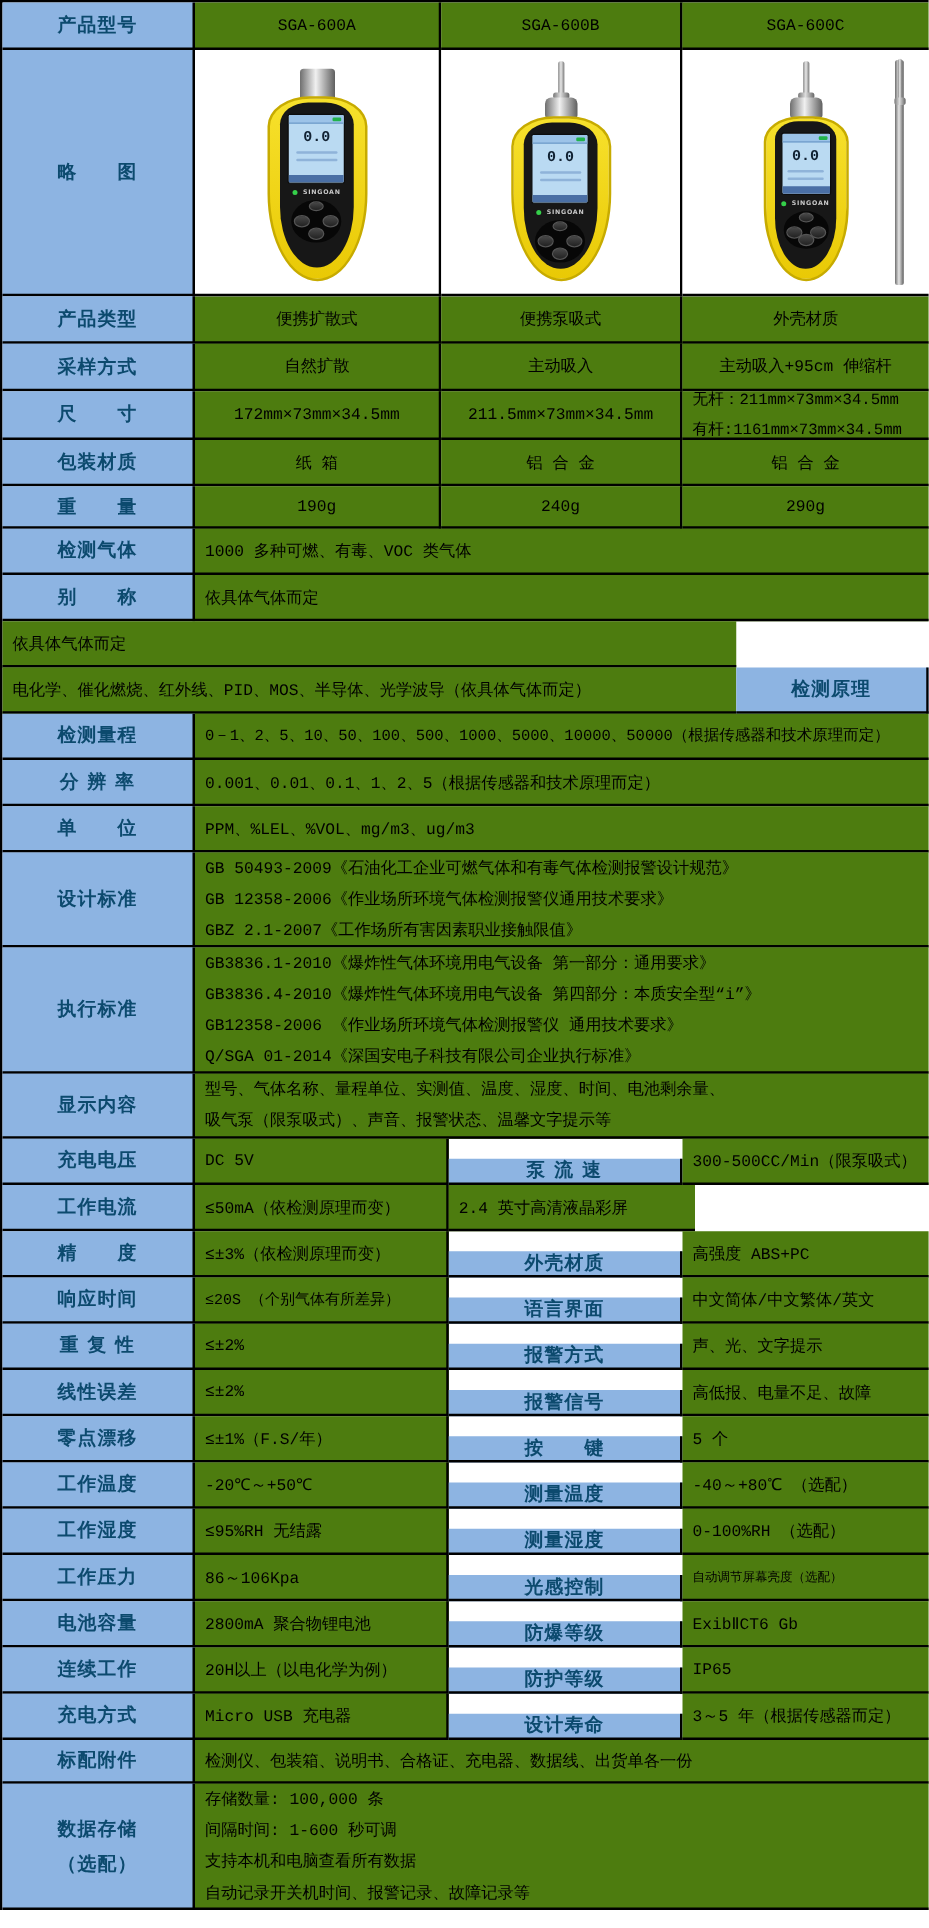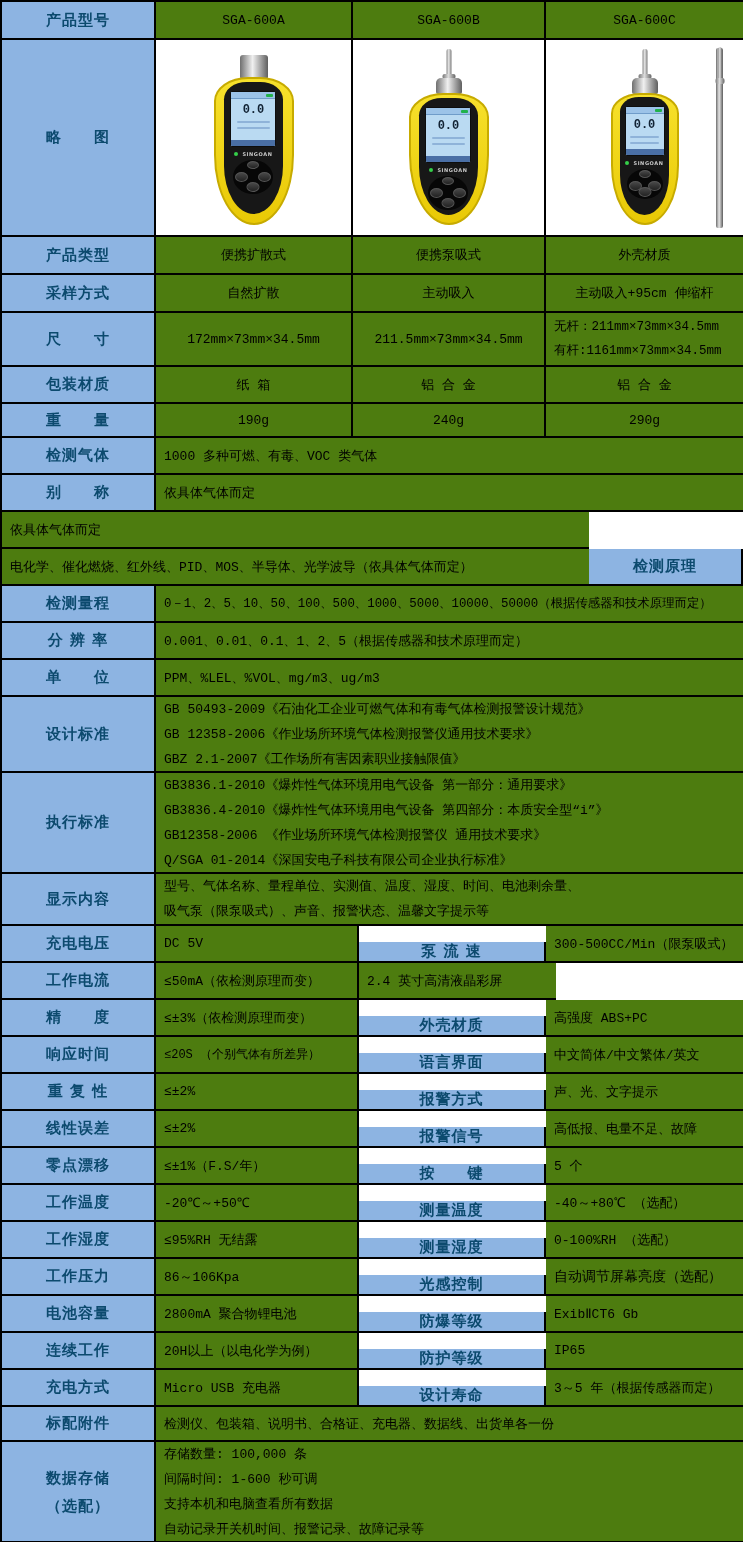--- a/index.html
+++ b/index.html
@@ -14,21 +14,21 @@
   .val { background:#4d7c0f; font-family:"Liberation Mono","DejaVu Sans Mono",monospace; font-size:13px; color:#000; }
   .val.center { justify-content:center; text-align:center; }
   .val.left { padding-left:8px; padding-right:6px; }
   .pre { white-space:pre-line; line-height:25px; }
   
   .c1 { flex:0 0 154px; }
   .c2 { flex:0 0 197px; } .c3 { flex:0 0 193px; } .c4 { flex:0 0 197px; }
   .s2 { flex:0 0 203px; } .s3 { flex:0 0 187px;margin-top:16px; } .s4 { flex:0 0 197px; }
   .wide { flex:0 0 587px; }
   
-  .h38{height:38px} .h197{height:197px} .h54{height:54px} .h34{height:34px}
+  .h38{height:38px} .h197{height:197px} .h54{height:39px} .h34{height:34px}
   .h37{height:37px} .h76{height:76px} .h101{height:101px} .h52{height:52px} .h35{height:35px}
   .dim3 { font-size:12.5px; line-height:24px; }
   
   .img-cell { background:#fff; justify-content:center; position:relative; }
   .device { position:relative; width:90px; height:178px; }
   .probe { position:absolute; left:50%; transform:translateX(-50%); width:5px; height:26px; top:0;
            background:linear-gradient(90deg,#8a8a8a,#e8e8e8 45%,#7a7a7a); border-radius:2px 2px 0 0; }
   .flange { position:absolute; left:50%; transform:translateX(-50%); top:25px; width:13px; height:5px;
            background:linear-gradient(90deg,#777,#ddd 45%,#666); border-radius:2px; }
   .collar { position:absolute; left:50%; transform:translateX(-50%); top:29px; width:26px; height:16px;
@@ -304,21 +304,21 @@
   <div class="row h37">
     <div class="cell lab c1">工作湿度</div>
     <div class="cell val left s2">≤95%RH 无结露</div>
     <div class="cell lab s3">测量湿度</div>
     <div class="cell val left s4 last">0-100%RH （选配）</div>
   </div>
   <div class="row h37">
     <div class="cell lab c1">工作压力</div>
     <div class="cell val left s2">86～106Kpa</div>
     <div class="cell lab s3">光感控制</div>
-    <div class="cell val left s4 last" style="font-size:14px">自动调节屏幕亮度（选配）</div>
+    <div class="cell val left s4 last" style="font-size:10px">自动调节屏幕亮度（选配）</div>
   </div>
   <div class="row h37">
     <div class="cell lab c1">电池容量</div>
     <div class="cell val left s2">2800mA 聚合物锂电池</div>
     <div class="cell lab s3">防爆等级</div>
     <div class="cell val left s4 last">ExibⅡCT6 Gb</div>
   </div>
   <div class="row h37">
     <div class="cell lab c1">连续工作</div>
     <div class="cell val left s2">20H以上（以电化学为例）</div>

